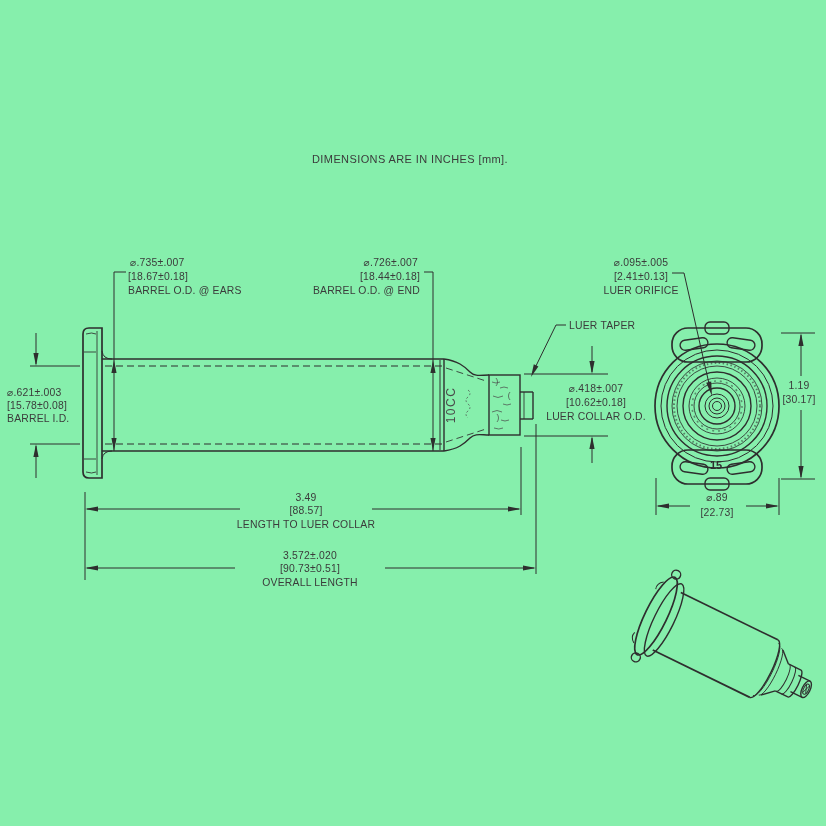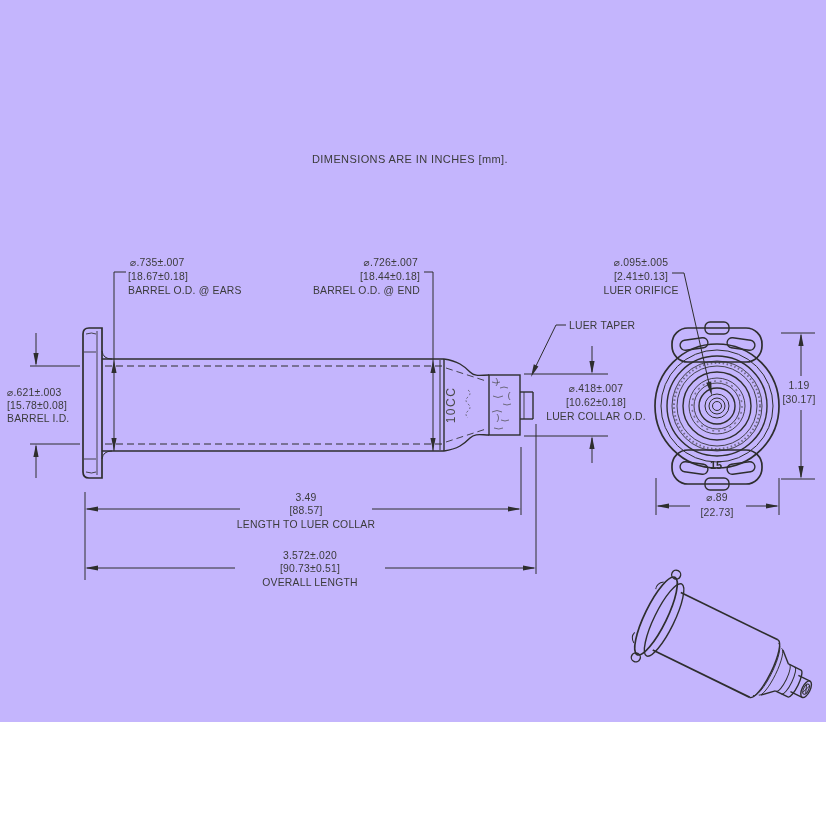--- a/index.html
+++ b/index.html
@@ -1,16 +1,16 @@
 <!DOCTYPE html>
 <html><head>
 <meta charset="utf-8">
 <style>
   html,body{margin:0;padding:0;background:#ffffff;}
-  .canvas{position:relative;width:826px;height:722px;background:#c4b5fd;overflow:hidden;}
+  .canvas{position:relative;width:826px;height:826px;background:#86efac;overflow:hidden;}
   svg{display:block;}
   .dim-text{font-family:"Liberation Sans","DejaVu Sans",sans-serif;font-size:10.4px;fill:#3b3b3b;letter-spacing:.2px;}
   .note-text{font-family:"Liberation Sans","DejaVu Sans",sans-serif;font-size:11px;fill:#3b3b3b;letter-spacing:.4px;}
   .mold-text{font-family:"Liberation Sans","DejaVu Sans",sans-serif;font-size:12px;fill:#4a4a4a;letter-spacing:1.5px;}
   .mark-text{font-family:"Liberation Sans","DejaVu Sans",sans-serif;font-size:11px;font-weight:700;fill:#2e2e2e;}
   .ln{stroke:#2e2e2e;fill:none;}
   .w17{stroke-width:1.7;} .w14{stroke-width:1.4;} .w10{stroke-width:1;} .w08{stroke-width:.85;}
   .dash{stroke-dasharray:7 4;}
   .arr{fill:#2e2e2e;stroke:none;}
   .tex{stroke:#4a4a4a;fill:none;stroke-width:.9;opacity:.8;}

